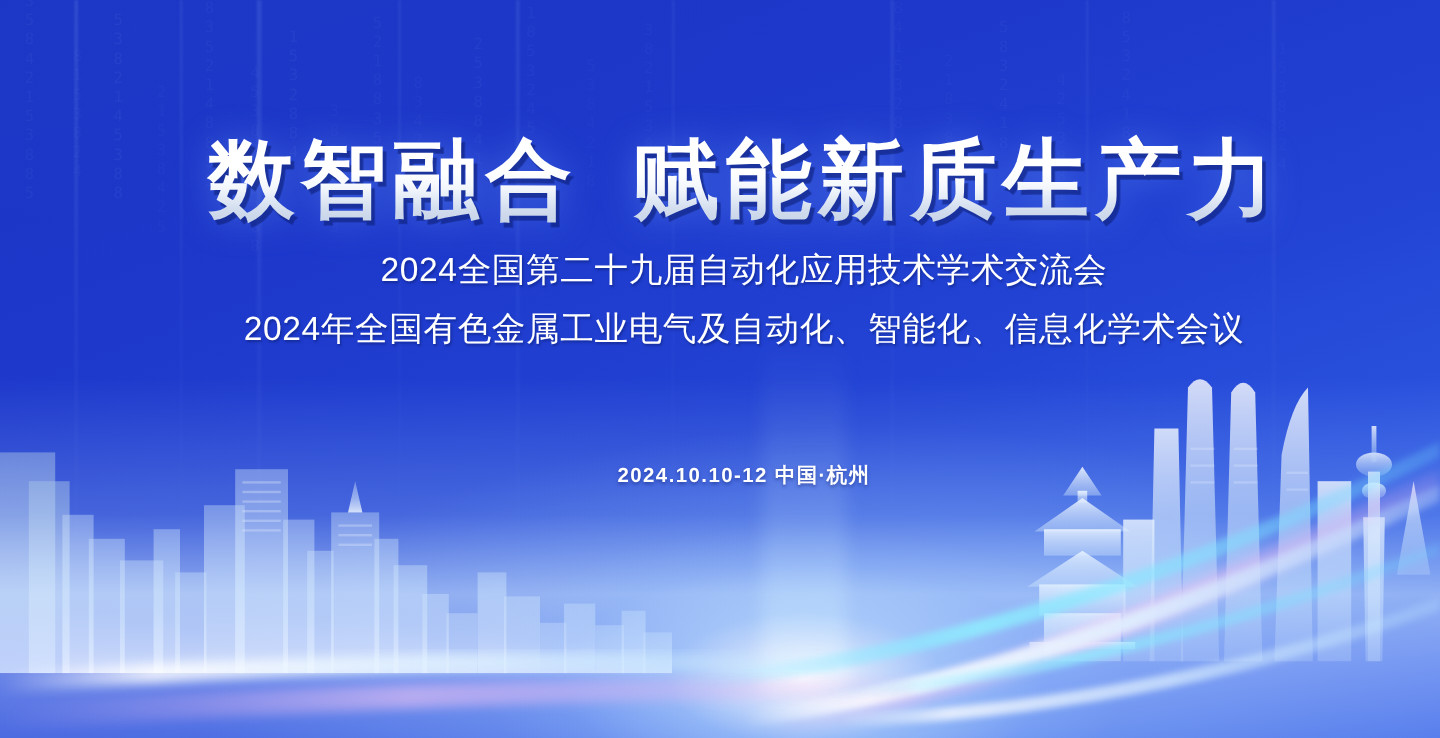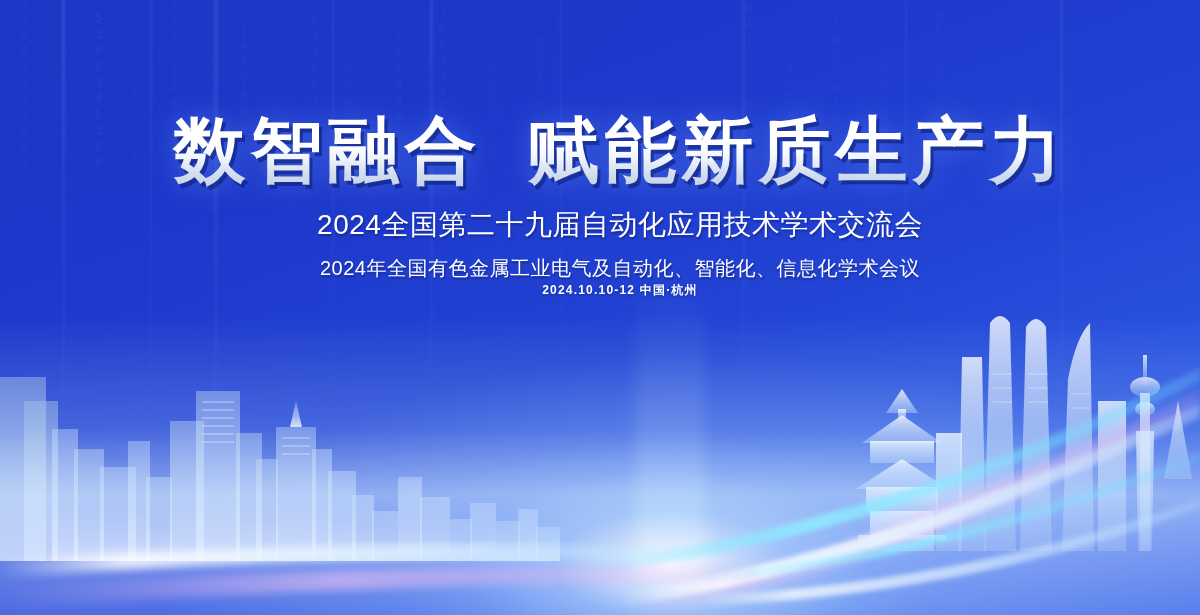--- a/index.html
+++ b/index.html
@@ -114,26 +114,27 @@
   }
   .main-title .gap { display:inline-block; width:46px; }
 
   .sub-1, .sub-2, .sub-3 {
     color:#ffffff;
     font-weight:normal;
     white-space:nowrap;
     text-shadow:1px 2px 2px rgba(10,25,100,0.50);
   }
   .sub-1 { margin-top:16px; font-size:28px; letter-spacing:0.5px; }
-  .sub-2 { margin-top:11px; font-size:20px; letter-spacing:0.5px;text-align:center; }
+  .sub-2 { margin-top:11px; font-size:28px; letter-spacing:0.5px;text-align:center; }
   .sub-3 { margin-top:11px; font-size:28px; letter-spacing:1px; }
 
   .datebar {
+    margin-top:92px;
     color:#ffffff;
-    font-size:12px;
+    font-size:17px;
     font-weight:bold;
     letter-spacing:1.2px;
     text-shadow:0 1px 3px rgba(10,25,100,0.45);
     white-space:nowrap;
   }
 </style>
 </head>
 <body>
 
 <div id="banner">

